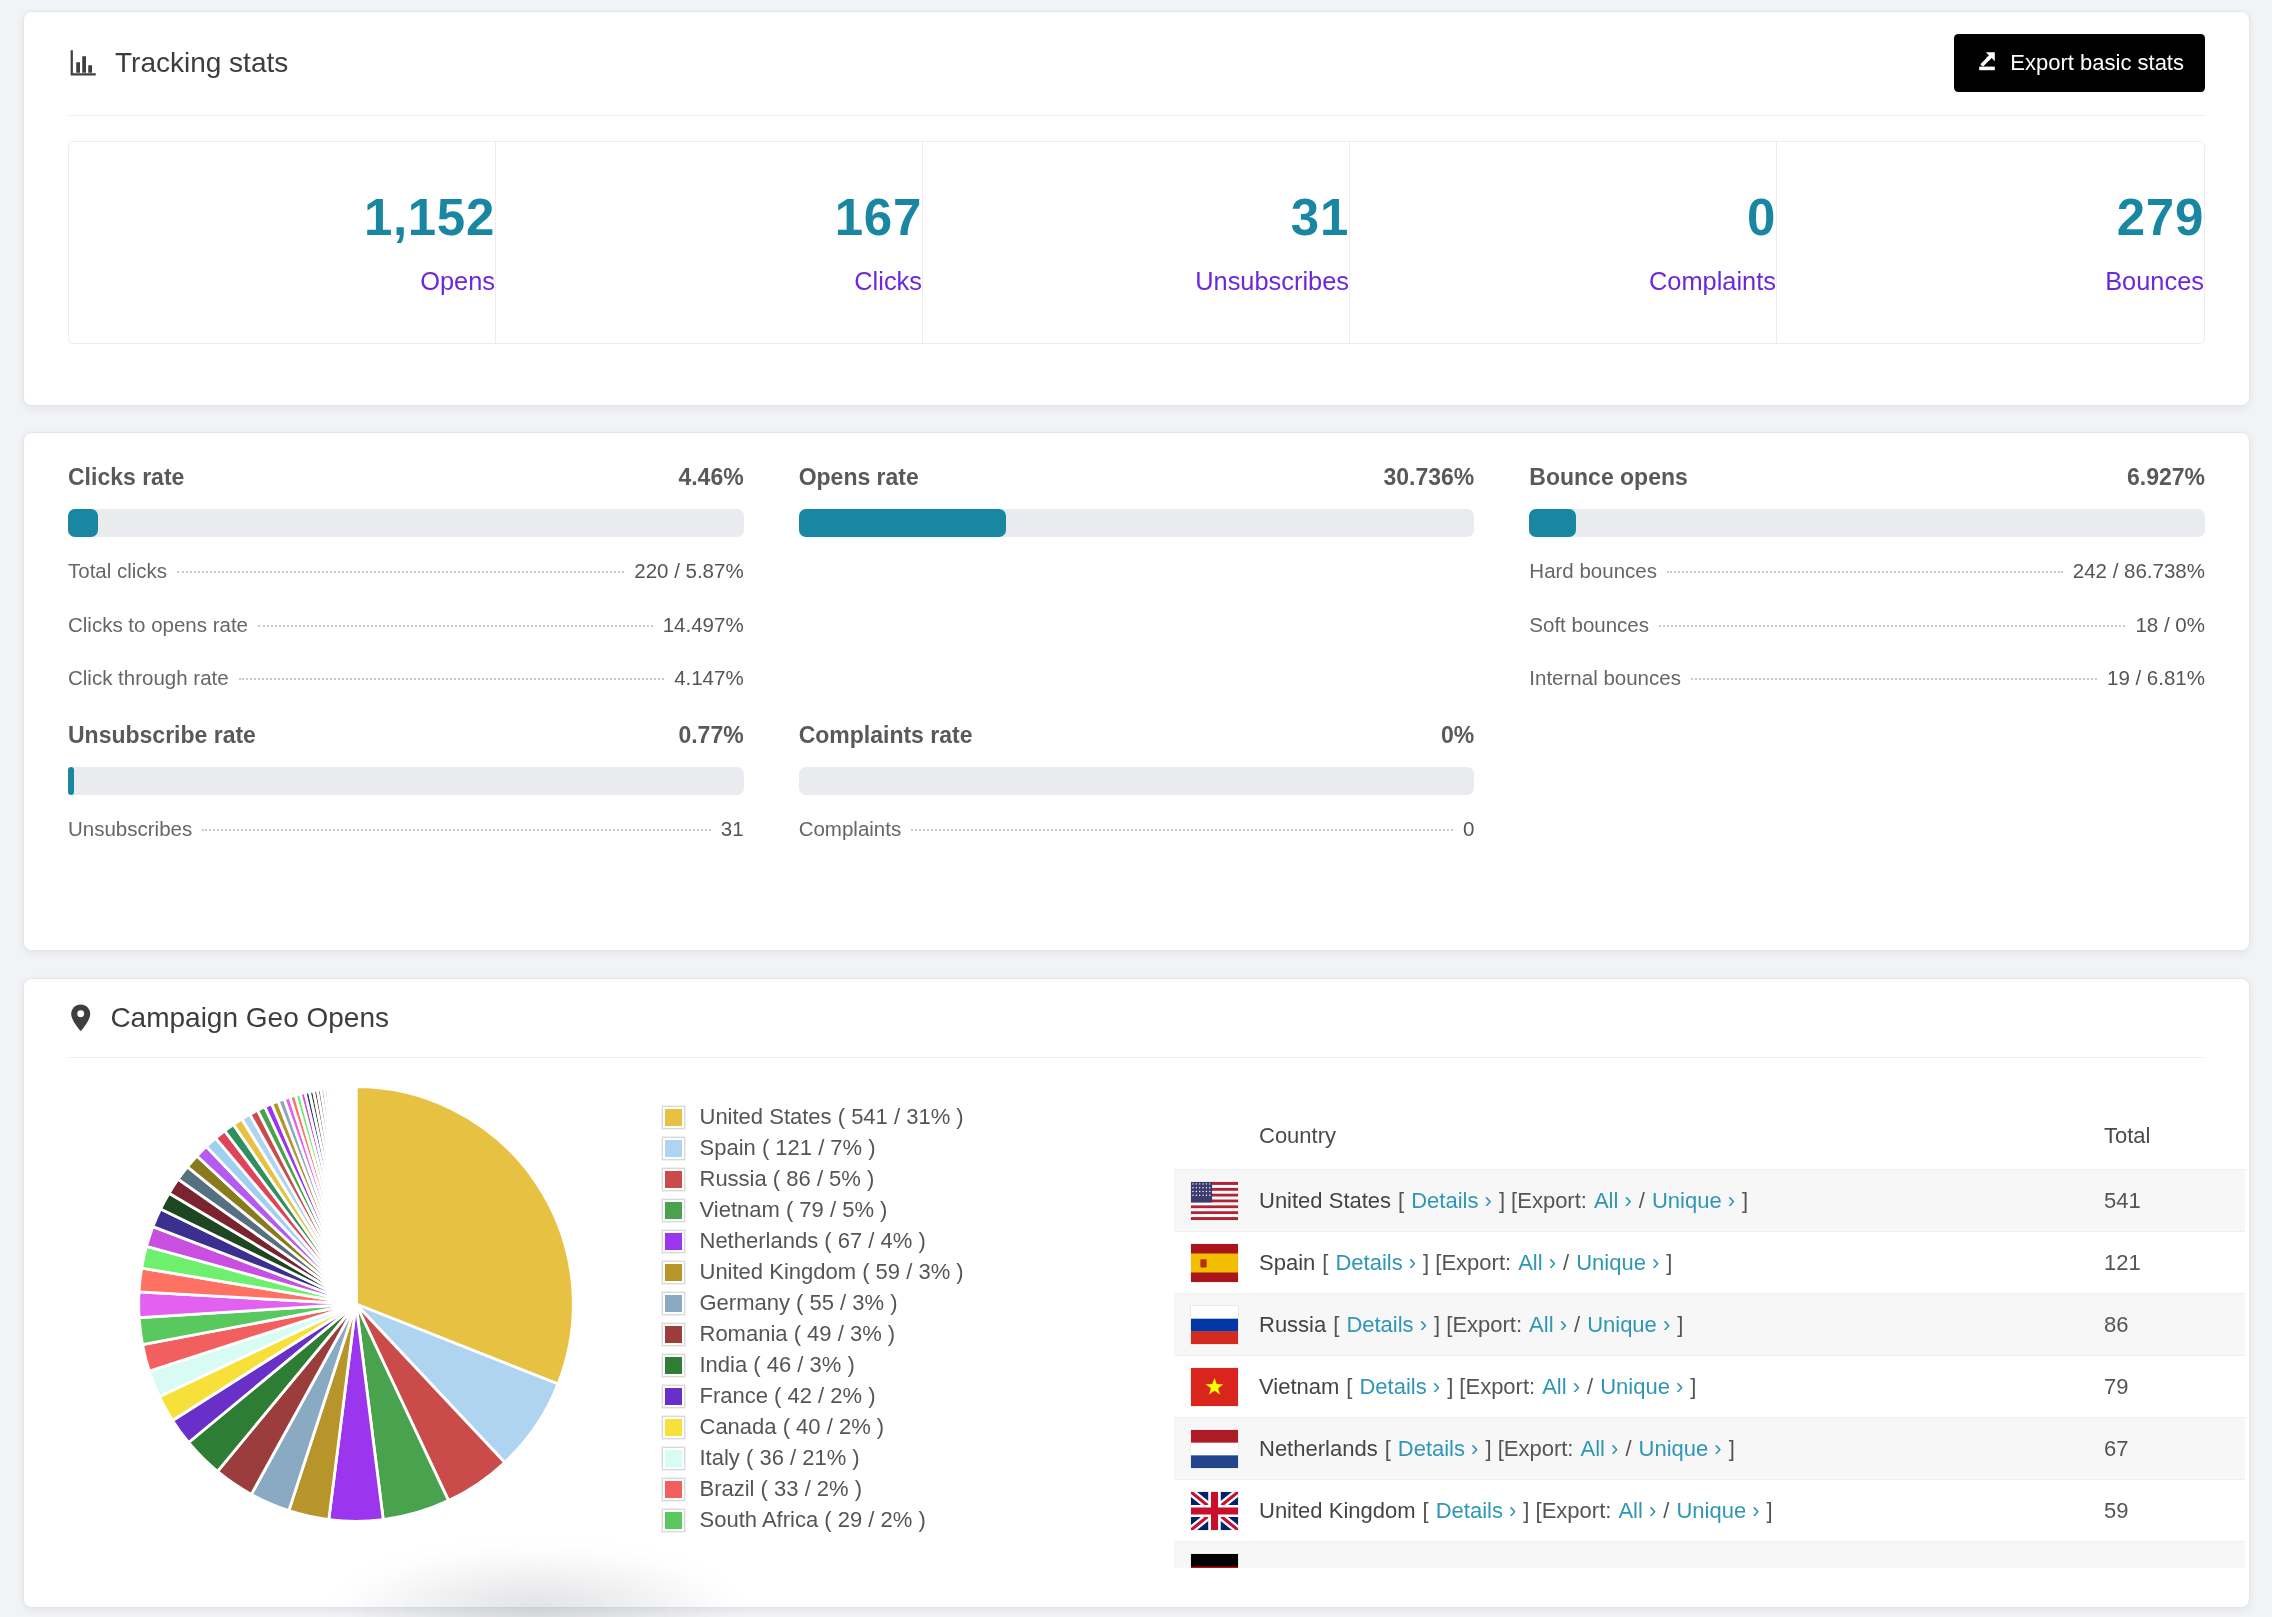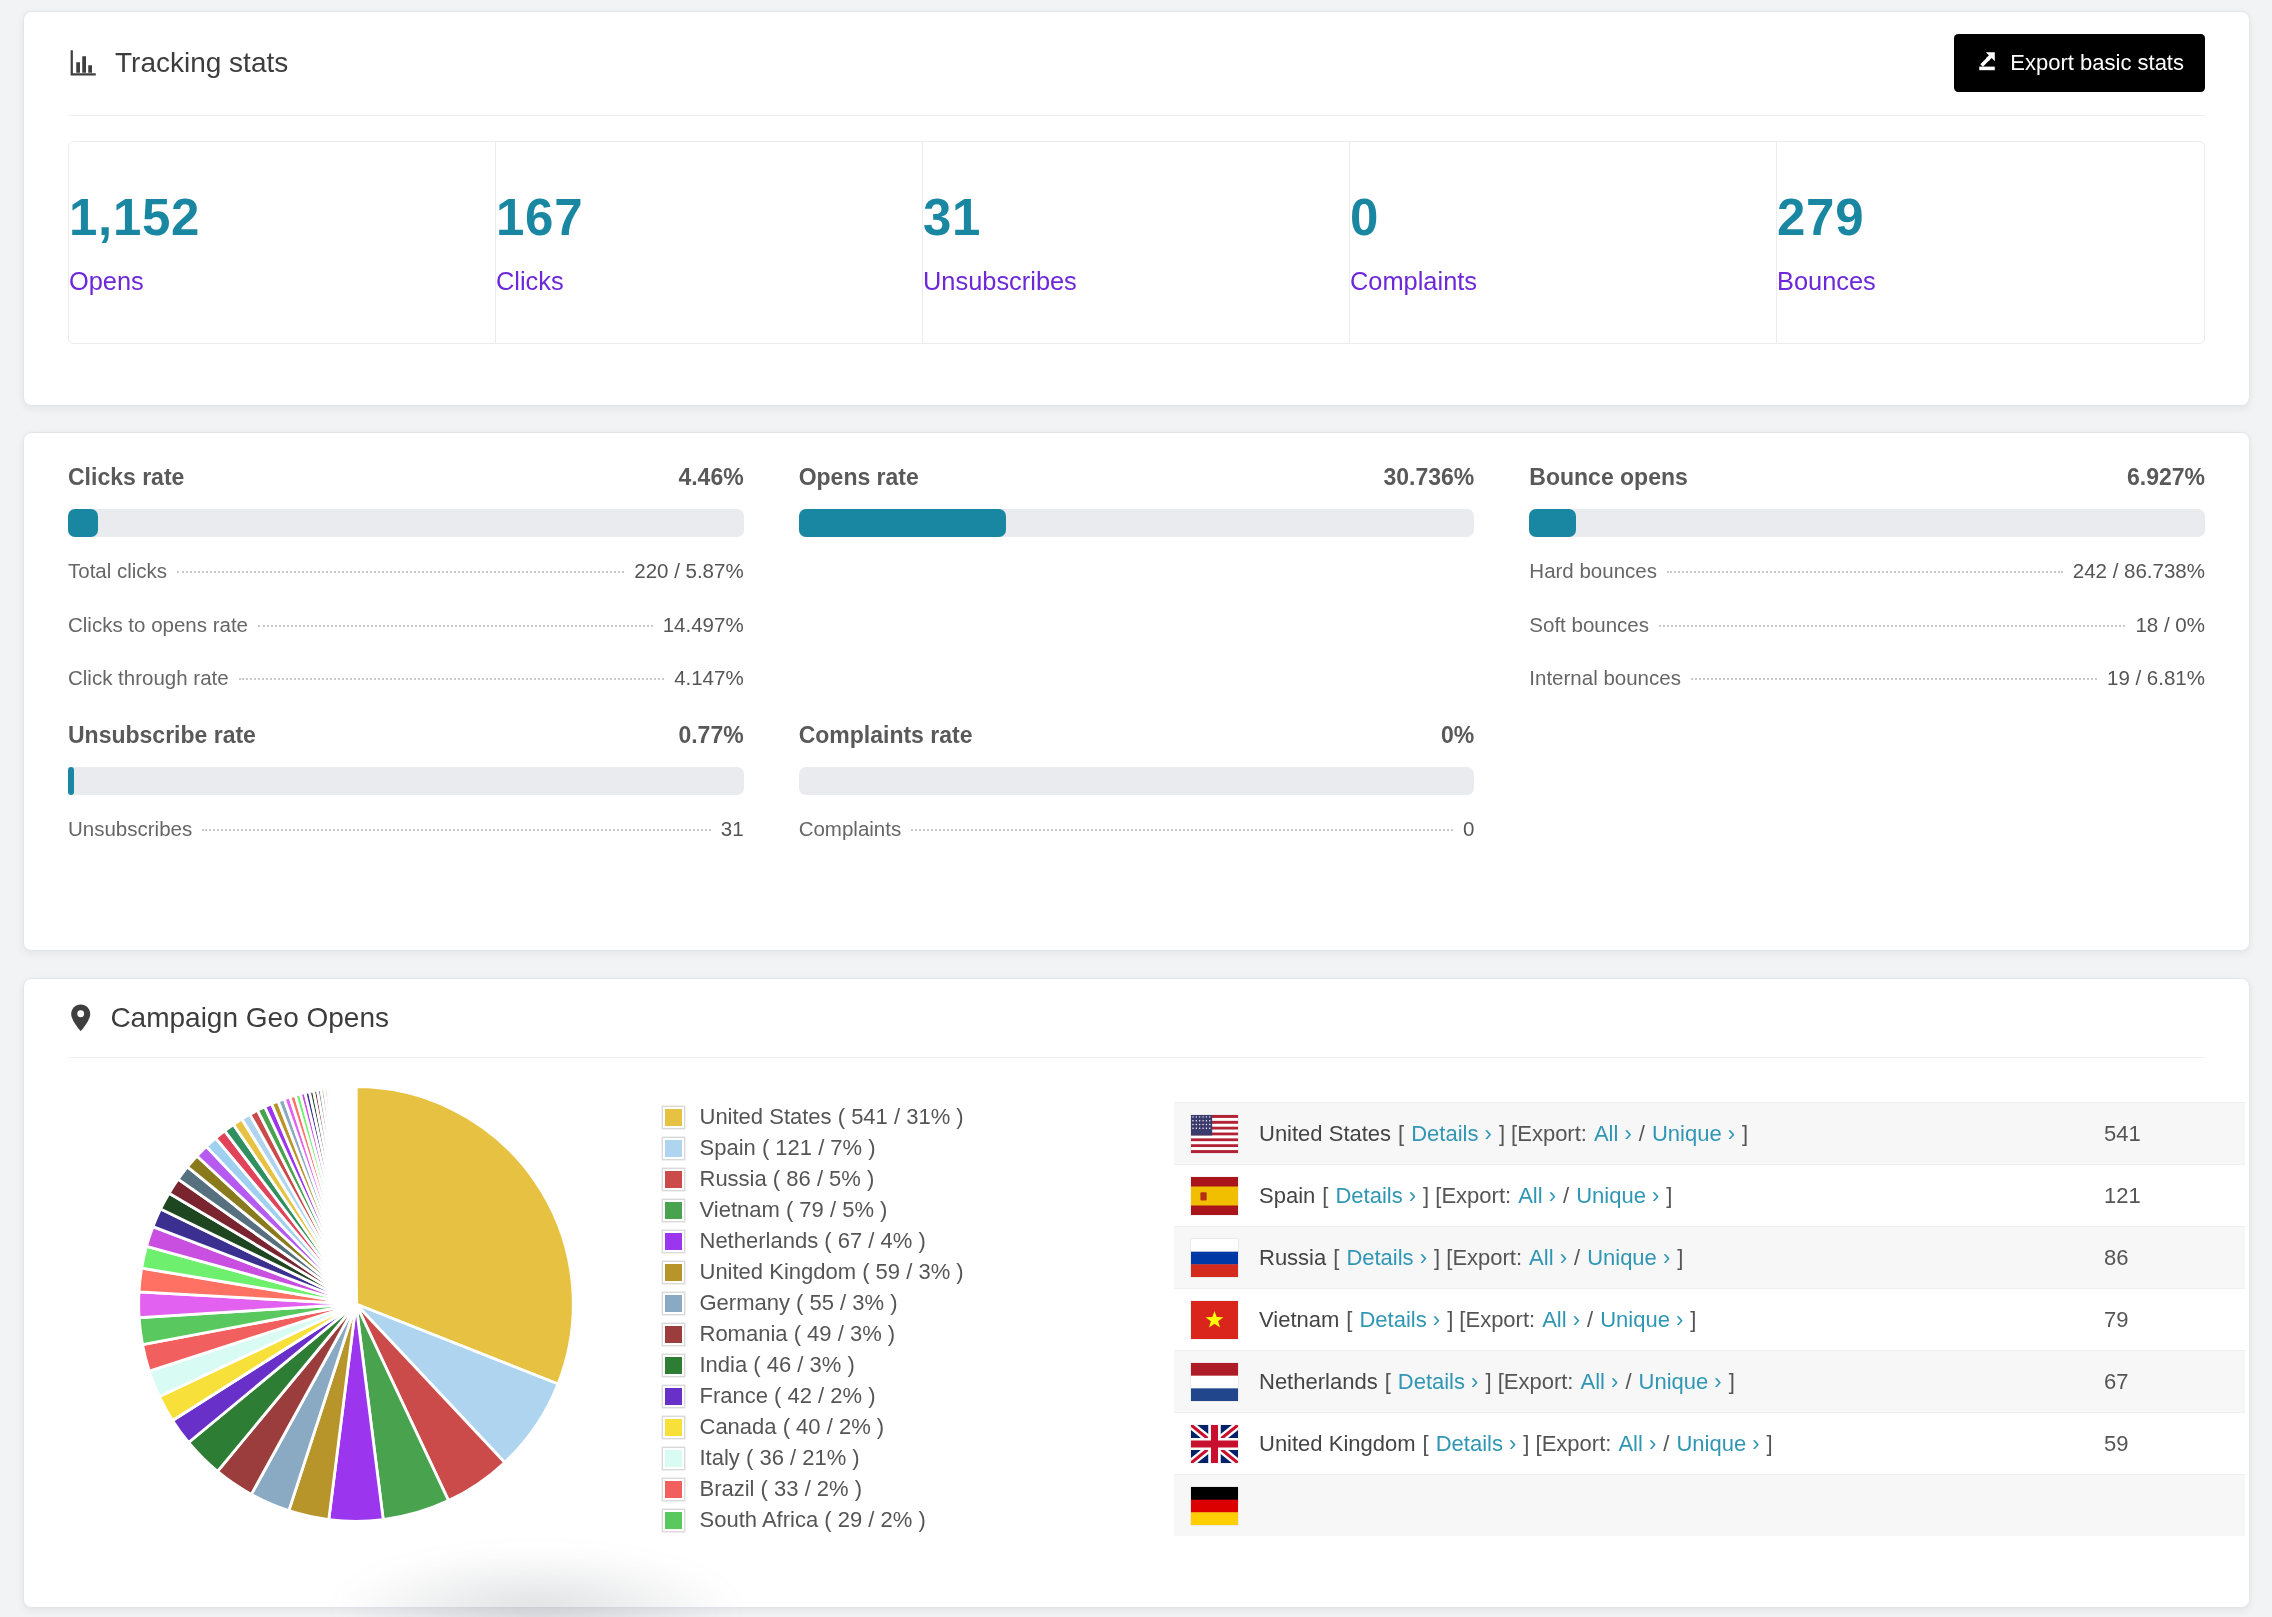--- a/index.html
+++ b/index.html
@@ -29,21 +29,21 @@
   .btn-export {
     display:flex; align-items:center; gap:11.3px; background:#000000; color:#fff;
     border:none; border-radius:4.2px; font-size:22px; padding:14px 21px;
     font-family:"Liberation Sans", sans-serif; cursor:pointer;
   }
 
   .stats-row {
     margin:25.4px 44px 0; height:203px; border:1.4px solid #ececee; border-radius:5.6px;
     display:grid; grid-template-columns:repeat(5,1fr); background:#fff;
   }
-  .stat-cell { display:flex; flex-direction:column; align-items:flex-start; justify-content:center; gap:20px; border-right:1.4px solid #ececee; }
+  .stat-cell { display:flex; flex-direction:column; align-items:flex-end; justify-content:center; gap:20px; border-right:1.4px solid #ececee; }
   .stat-cell:last-child { border-right:none; }
   .stat-value { font-size:51px; font-weight:700; color:#1a87a2; letter-spacing:0.7px; }
   .stat-label { font-size:25.4px; color:#6d28d9; }
 
   .rates-grid {
     padding:31px 44px 0; display:grid; grid-template-columns:repeat(3,1fr);
     column-gap:55px; row-gap:31px;
   }
   .rate-title-row { display:flex; justify-content:space-between; align-items:baseline; font-size:23px; font-weight:700; color:#595959; }
   .rate-bar { margin-top:18.4px; height:28px; background:#e9ebef; border-radius:7px; }
@@ -356,20 +356,24 @@
         <li class="legend-item">
           <span class="swatch" style="background: rgb(242, 95, 95);"></span>
           <span class="legend-label">Brazil ( 33 / 2% )</span>
         </li>
         <li class="legend-item">
           <span class="swatch" style="background: rgb(89, 201, 95);"></span>
           <span class="legend-label">South Africa ( 29 / 2% )</span>
         </li>
       </ul>
     <div class="geo-table" id="geo-table">
+      <div class="thead">
+        <span class="th-country">Country</span>
+        <span class="th-total">Total</span>
+      </div>
       <div id="geo-rows">
           <div class="trow alt">
             <span class="flag">
               <svg viewBox="0 0 60 50" preserveAspectRatio="none">
                 <rect x="0" y="0" width="60" height="4.1461538461538465" fill="#B22234"></rect>
                 <rect x="0" y="3.8461538461538463" width="60" height="4.1461538461538465" fill="#fff"></rect>
                 <rect x="0" y="7.6923076923076925" width="60" height="4.1461538461538465" fill="#B22234"></rect>
                 <rect x="0" y="11.538461538461538" width="60" height="4.1461538461538465" fill="#fff"></rect>
                 <rect x="0" y="15.384615384615385" width="60" height="4.1461538461538465" fill="#B22234"></rect>
                 <rect x="0" y="19.23076923076923" width="60" height="4.1461538461538465" fill="#fff"></rect>

